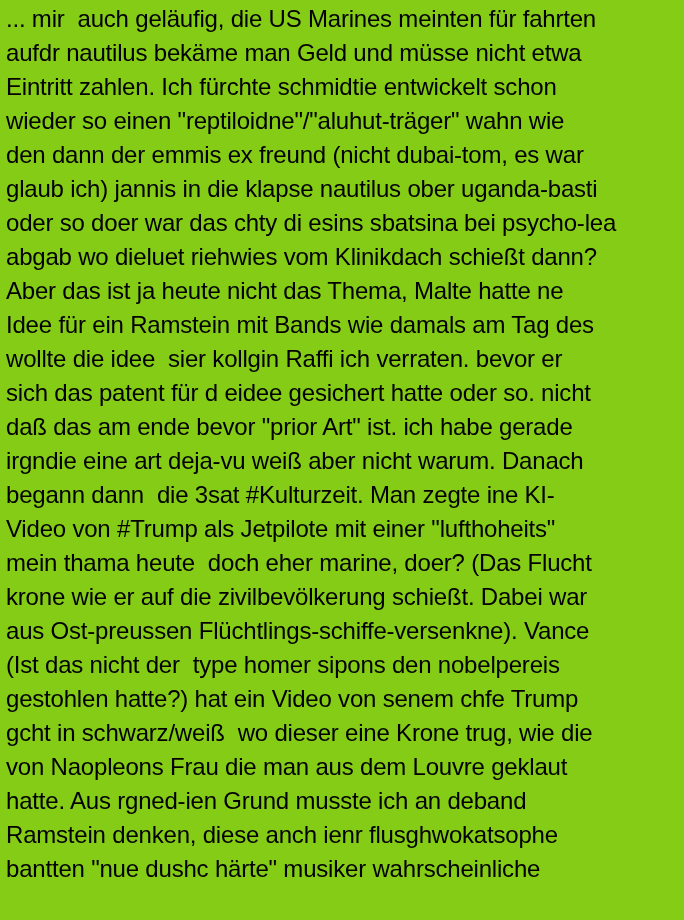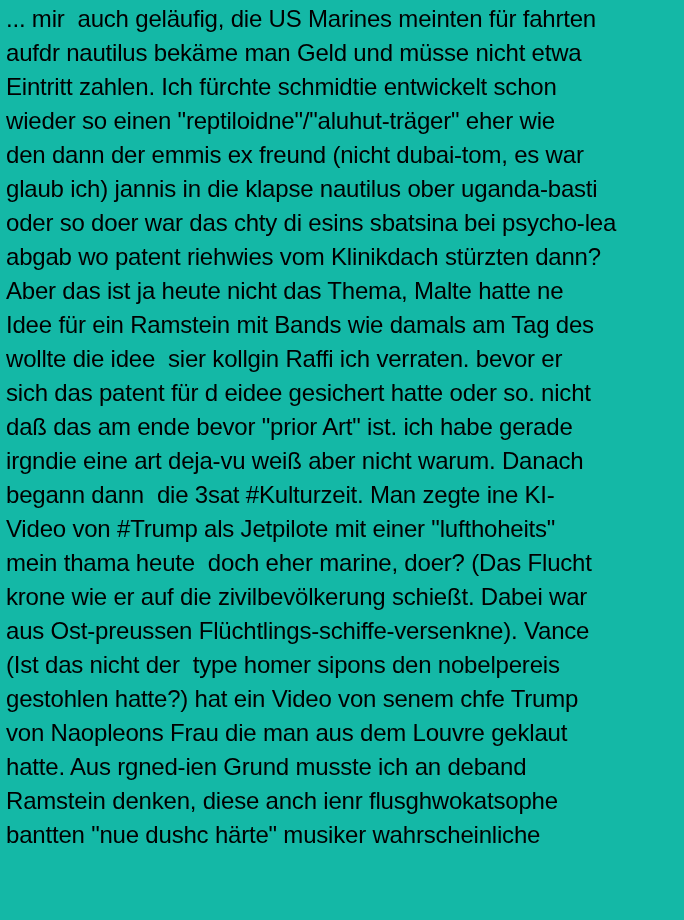--- a/index.html
+++ b/index.html
@@ -3,21 +3,21 @@
 <meta charset="utf-8">
 <style>
   html, body {
     margin: 0;
     padding: 0;
     background: #ffffff;
   }
   .page {
     width: 684px;
     height: 920px;
-    background: #14b8a6;
+    background: #84cc16;
     overflow: hidden;
     box-sizing: border-box;
     padding: 2px 0 9px 6px;
   }
   .text-body {
     font-family: "Liberation Sans", "DejaVu Sans", sans-serif;
     font-size: 24px;
     letter-spacing: -0.2px;
     line-height: 34px;
     color: #000000;
@@ -29,36 +29,37 @@
   }
 </style>
 </head>
 <body>
 
 <div class="page">
   <div class="text-body" id="text-body">
       <div class="line">... mir  auch geläufig, die US Marines meinten für fahrten</div>
       <div class="line">aufdr nautilus bekäme man Geld und müsse nicht etwa</div>
       <div class="line">Eintritt zahlen. Ich fürchte schmidtie entwickelt schon</div>
-      <div class="line">wieder so einen "reptiloidne"/"aluhut-träger" eher wie</div>
+      <div class="line">wieder so einen "reptiloidne"/"aluhut-träger" wahn wie</div>
       <div class="line">den dann der emmis ex freund (nicht dubai-tom, es war</div>
       <div class="line">glaub ich) jannis in die klapse nautilus ober uganda-basti</div>
       <div class="line">oder so doer war das chty di esins sbatsina bei psycho-lea</div>
-      <div class="line">abgab wo patent riehwies vom Klinikdach stürzten dann?</div>
+      <div class="line">abgab wo dieluet riehwies vom Klinikdach schießt dann?</div>
       <div class="line">Aber das ist ja heute nicht das Thema, Malte hatte ne</div>
       <div class="line">Idee für ein Ramstein mit Bands wie damals am Tag des</div>
       <div class="line">wollte die idee  sier kollgin Raffi ich verraten. bevor er</div>
       <div class="line">sich das patent für d eidee gesichert hatte oder so. nicht</div>
       <div class="line">daß das am ende bevor "prior Art" ist. ich habe gerade</div>
       <div class="line">irgndie eine art deja-vu weiß aber nicht warum. Danach</div>
       <div class="line">begann dann  die 3sat #Kulturzeit. Man zegte ine KI-</div>
       <div class="line">Video von #Trump als Jetpilote mit einer "lufthoheits"</div>
       <div class="line">mein thama heute  doch eher marine, doer? (Das Flucht</div>
       <div class="line">krone wie er auf die zivilbevölkerung schießt. Dabei war</div>
       <div class="line">aus Ost-preussen Flüchtlings-schiffe-versenkne). Vance</div>
       <div class="line">(Ist das nicht der  type homer sipons den nobelpereis</div>
       <div class="line">gestohlen hatte?) hat ein Video von senem chfe Trump</div>
+      <div class="line">gcht in schwarz/weiß  wo dieser eine Krone trug, wie die</div>
       <div class="line">von Naopleons Frau die man aus dem Louvre geklaut</div>
       <div class="line">hatte. Aus rgned-ien Grund musste ich an deband</div>
       <div class="line">Ramstein denken, diese anch ienr flusghwokatsophe</div>
       <div class="line">bantten "nue dushc härte" musiker wahrscheinliche</div>
     </div>
 </div>
 
 </body></html>

